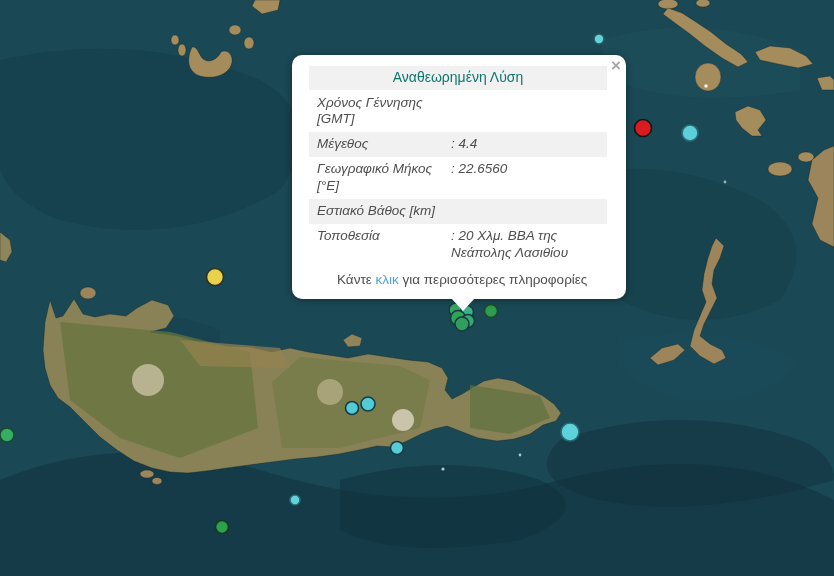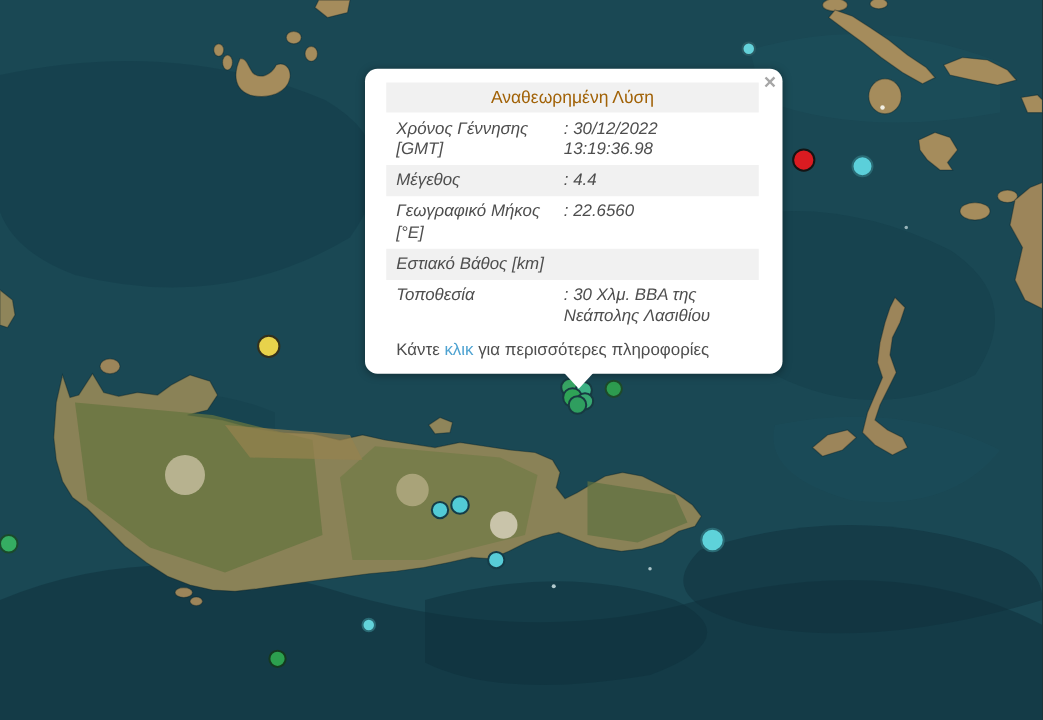--- a/index.html
+++ b/index.html
@@ -20,29 +20,29 @@
   }
   .popup::after{
     content:"";position:absolute;left:159px;top:100%;margin-top:-1px;
     border:12px solid transparent;border-top:13px solid #ffffff;border-bottom:0;
   }
   .popup-close{
     position:absolute;top:2px;right:5px;font-size:17px;line-height:17px;
     color:#a6a6a6;cursor:pointer;font-weight:bold;
   }
   .popup-title{
-    background:#f1f1f1;color:#a16207;text-align:center;
+    background:#f1f1f1;color:#0f766e;text-align:center;
     font-size:14px;padding:3px 8px;margin-bottom:1px;
   }
   .rows{display:block;}
   .row{display:flex;padding:4px 8px;font-style:italic;}
   .row:nth-child(even){background:#f1f1f1;}
   .row .lbl{width:128px;flex:0 0 auto;padding-right:6px;}
   .row .val{flex:1 1 auto;}
-  .popup-footer{padding:6px 8px 2px 8px;}
+  .popup-footer{padding:6px 8px 2px 8px;margin-left:20px;}
   .popup-footer a{color:#4fa3d1;text-decoration:none;cursor:pointer;}
 
   .marker{cursor:pointer;}
 </style>
 </head>
 <body>
 
 <div class="screen">
 
   <svg width="834" height="576" viewBox="0 0 834 576">
@@ -136,36 +136,35 @@
         <circle cx="7" cy="435" r="7" fill="#35ad62" stroke="#1a4a2c" stroke-width="1.6" class="marker"></circle>
       </g>
   </svg>
 
   <div class="popup">
     <span class="popup-close">×</span>
     <div class="popup-title">Αναθεωρημένη Λύση</div>
     <div class="rows">
       <div class="row">
         <div class="lbl">Χρόνος Γέννησης [GMT]</div>
-        <div class="val">: 30/12/2022 13:19:36.98</div>
       </div>
       <div class="row">
         <div class="lbl">Μέγεθος</div>
         <div class="val">: 4.4</div>
       </div>
       <div class="row">
         <div class="lbl">Γεωγραφικό Μήκος [°E]</div>
         <div class="val">: 22.6560</div>
       </div>
       <div class="row">
         <div class="lbl">Εστιακό Βάθος [km]</div>
       </div>
       <div class="row">
         <div class="lbl">Τοποθεσία</div>
-        <div class="val">: 30 Χλμ. ΒΒΑ της Νεάπολης Λασιθίου</div>
+        <div class="val">: 20 Χλμ. ΒΒΑ της Νεάπολης Λασιθίου</div>
       </div>
     </div>
     <div class="popup-footer">
       <span>Κάντε </span><a>κλικ</a><span> για περισσότερες πληροφορίες</span>
     </div>
   </div>
 
 </div>
 
 </body></html>

